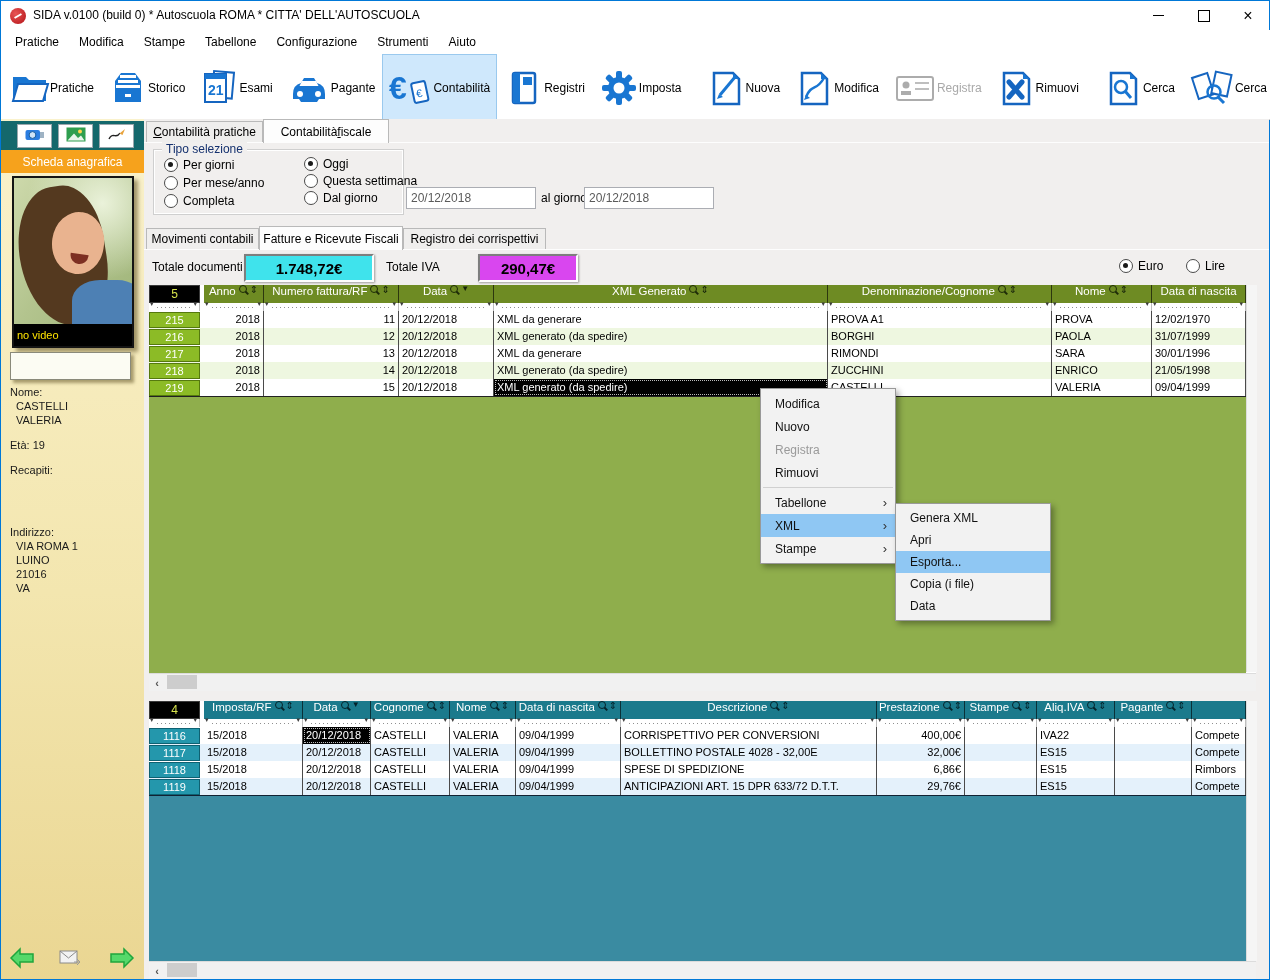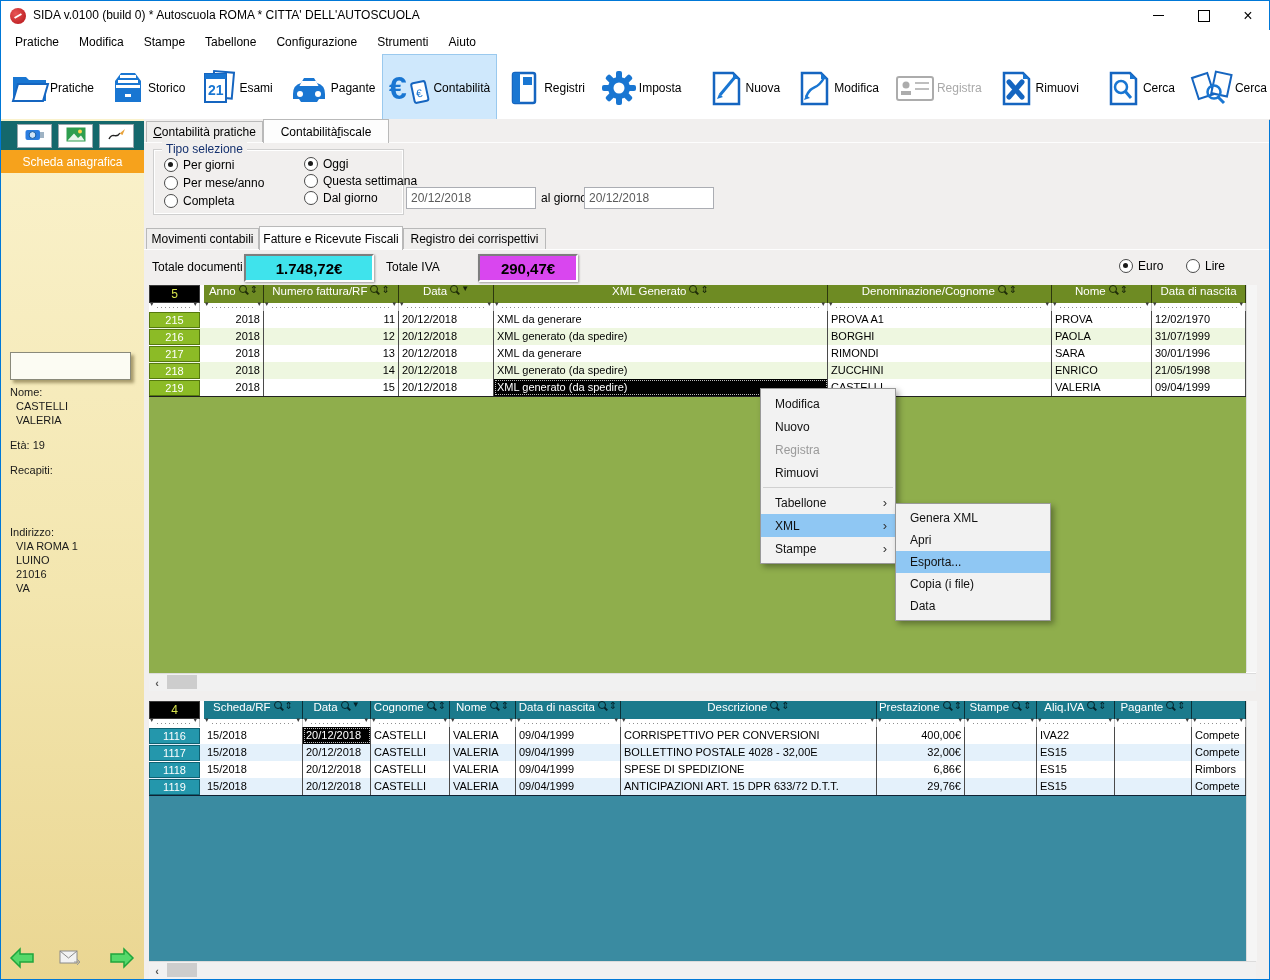--- a/index.html
+++ b/index.html
@@ -376,20 +376,27 @@
             </svg></span>
       </div>
       <div class="sbtn">
         <span><svg width="20" height="15" viewBox="0 0 20 15">
               <path d="M2 12 C6 4 9 13 13 6" stroke="#222" fill="none" stroke-width="1.4"></path>
               <path d="M12.5 6.5 L18 2 L15.5 8 Z" fill="#e8a33d"></path>
             </svg></span>
       </div>
     </div>
     <div class="side-orange">Scheda anagrafica</div>
+    <div class="photo">
+      <div class="ph-hair"></div>
+      <div class="ph-face"></div>
+      <div class="ph-smile"></div>
+      <div class="ph-denim"></div>
+      <div class="novideo">no video</div>
+    </div>
     <div class="side-slot"></div>
     <div class="sinfo">
       <div class="b">Nome:</div>
       <div class="ind">CASTELLI</div>
       <div class="ind">VALERIA</div>
       <div class="sp10"></div>
       <div><span class="b">Età:</span> <span>19</span></div>
       <div class="sp10"></div>
       <div class="b">Recapiti:</div>
       <div class="sp48"></div>
@@ -596,21 +603,21 @@
         <div class="harrow"></div>
         <div class="hthumb"></div>
       </div>
     </div>
 
     <div class="grid" style="left:5px;top:582px;width:1107px;height:278px">
       <div class="ghead">
         <div class="numhead">4</div>
         <div class="gap4"></div>
         <div class="hc hc-t l-fat">
-            <span>Scheda/RF</span>
+            <span>Imposta/RF</span>
             <span class="mag"></span>
             <span class="sort"></span>
           </div>
         <div class="hc hc-t l-data">
             <span>Data</span>
             <span class="mag"></span>
             <span class="filt"></span>
           </div>
         <div class="hc hc-t l-cog">
             <span>Cognome</span>

